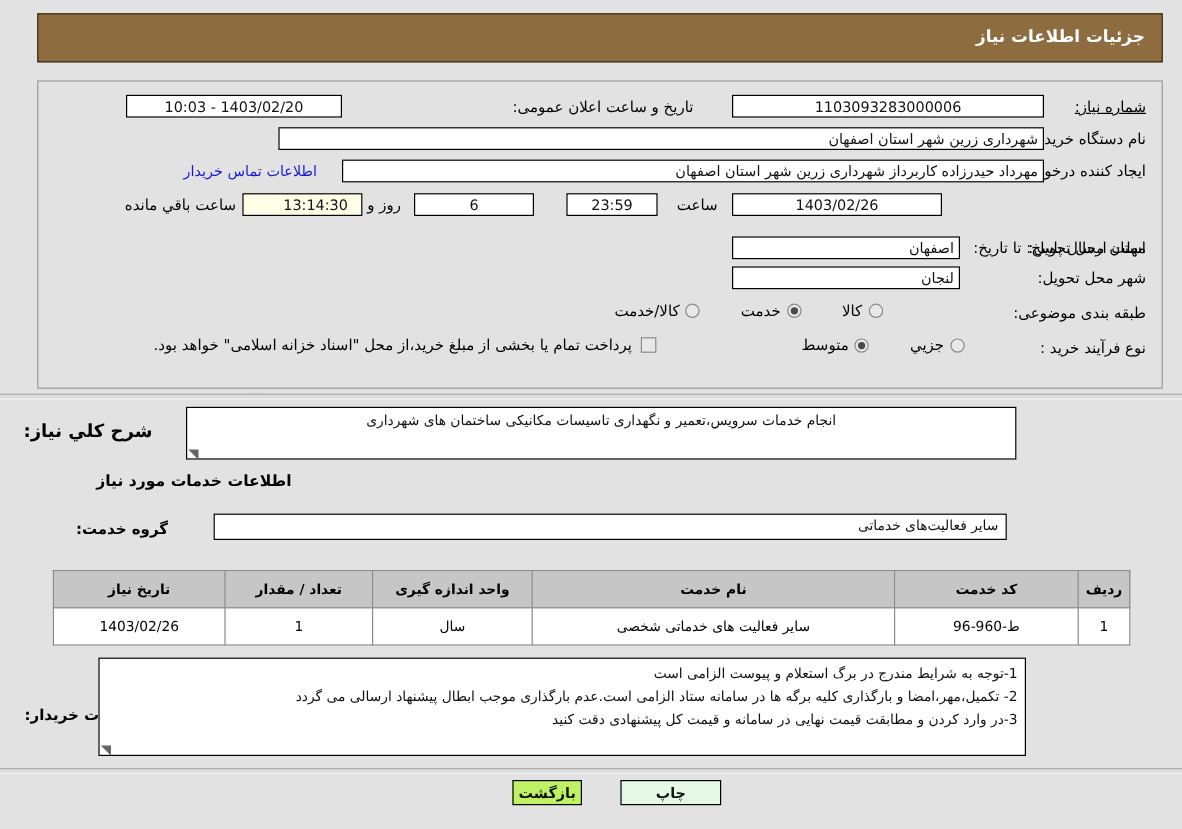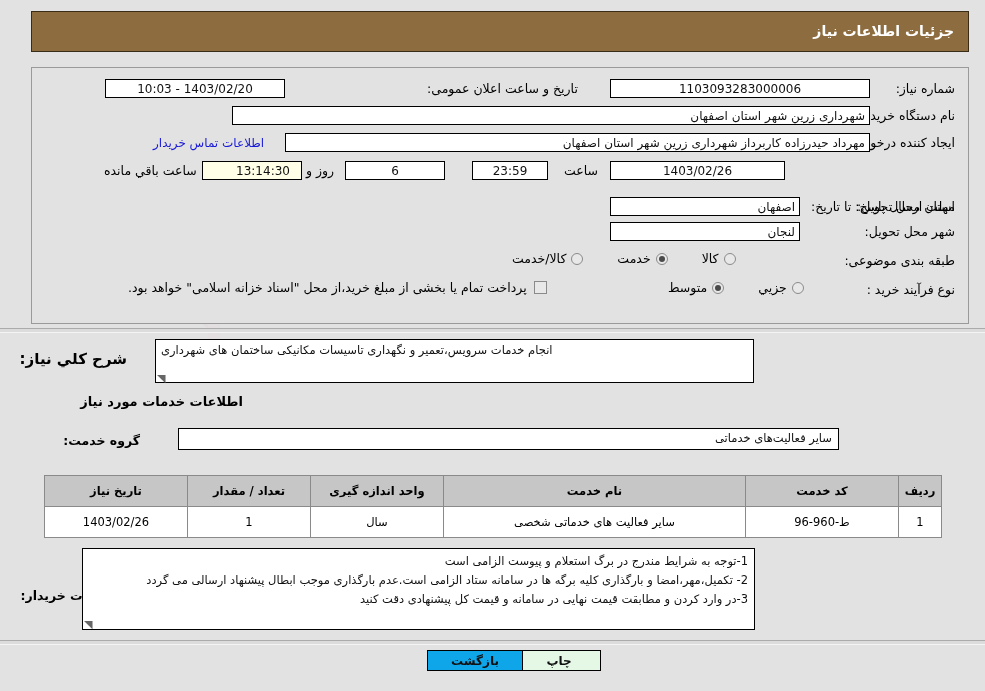--- a/index.html
+++ b/index.html
@@ -89,23 +89,23 @@
   }
   
   #mid-panel{
     position:absolute;left:0;top:332px;width:985px;height:130px;z-index:1;
   }
   #desc-label{
     position:absolute;right:858px;top:18px;
     font-size:15px;font-weight:bold;color:#000;white-space:nowrap;
   }
   #desc-box{
-    position:absolute;left:155px;top:7px;width:599px;height:44px;
+    position:absolute;left:155px;top:7px;width:692px;height:44px;
     background:#fff;border:1px solid #000;box-sizing:border-box;
-    font-size:11.5px;padding:3px 5px;text-align:left;
+    font-size:11.5px;padding:3px 5px;text-align:center;
     overflow:hidden;
   }
   #desc-resize{
     position:absolute;left:157px;top:40px;font-size:11px;color:#666;
     transform:scaleX(-1);
   }
   #svc-heading{
     position:absolute;right:742px;top:62px;
     font-size:13px;font-weight:bold;color:#000;white-space:nowrap;
   }
@@ -140,21 +140,21 @@
     color:#000;
     background:#fff;
   }
 
   
   #notes-label{
     position:absolute;right:859px;top:588px;
     font-size:12.5px;font-weight:bold;color:#000;white-space:nowrap;z-index:1;
   }
   #notes-box{
-    position:absolute;left:82px;top:548px;width:673px;height:82px;
+    position:absolute;left:82px;top:548px;width:773px;height:82px;
     background:#fff;border:1px solid #000;box-sizing:border-box;
     font-size:11.5px;padding:3px 6px;text-align:right;line-height:19px;
     overflow:hidden;z-index:1;
   }
   #notes-resize{
     position:absolute;left:84px;top:618px;font-size:11px;color:#666;z-index:2;
     transform:scaleX(-1);
   }
   
   #bottom-rule{
@@ -164,41 +164,41 @@
   }
   .btn{
     position:absolute;top:650px;height:21px;
     border:1px solid #000;box-sizing:border-box;
     font-size:12px;font-weight:bold;
     display:flex;align-items:center;justify-content:center;
     cursor:pointer;
     font-family:"DejaVu Sans","Liberation Sans",sans-serif;
   }
   #btn-print{left:517px;width:84px;background:#e5f7e5;}
-  #btn-back{left:427px;width:96px;background:#0ea5e9;}
+  #btn-back{left:427px;width:58px;background:#bef264;}
 </style>
 </head>
 <body>
 
 <svg id="watermark" viewBox="0 0 985 260">
   <g opacity="0.42">
     <path d="M180 10 L240 10 L240 100 Q240 150 210 172 Q180 150 180 100 Z" fill="none" stroke="#d8b4bc" stroke-width="13"></path>
     <path d="M196 88 L212 120 L228 88" fill="none" stroke="#d8b4bc" stroke-width="13"></path>
     <path d="M214 150 L214 215 M196 196 L214 218 L232 196" fill="none" stroke="#e8c3ca" stroke-width="12"></path>
   </g>
   <text x="250" y="110" font-family="'DejaVu Sans','Liberation Sans',sans-serif" font-size="72" font-weight="bold" fill="#c9c9c9" opacity="0.75" direction="ltr">AriaTender.net</text>
 </svg>
 
 <div id="header-bar">
   <div id="header-title">جزئیات اطلاعات نیاز</div>
 </div>
 
 <div id="top-panel">
 
-  <div class="lbl-right" style="right:13px;top:13px;">شماره نیاز:</div>
+  <div class="lbl-right" style="right:13px;top:13px;text-decoration:underline;">شماره نیاز:</div>
   <div class="fld center" style="position:absolute;left:578px;top:11px;width:260px;">1103093283000006</div>
 
   <div class="inline-lbl" style="position:absolute;left:395px;top:13px;">تاریخ و ساعت اعلان عمومی:</div>
   <div class="fld center" style="position:absolute;left:73px;top:11px;width:180px;">1403/02/20 - 10:03</div>
 
   <div class="lbl-right" style="right:13px;top:40px;">نام دستگاه خریدار:</div>
   <div class="fld" style="position:absolute;left:200px;top:38px;width:638px;">شهرداری زرین شهر استان اصفهان</div>
 
   <div class="lbl-right" style="right:13px;top:67px;">ایجاد کننده درخواست:</div>
   <div class="fld" style="position:absolute;left:253px;top:65px;width:585px;">مهرداد حیدرزاده کاربرداز شهرداری زرین شهر استان اصفهان</div>

